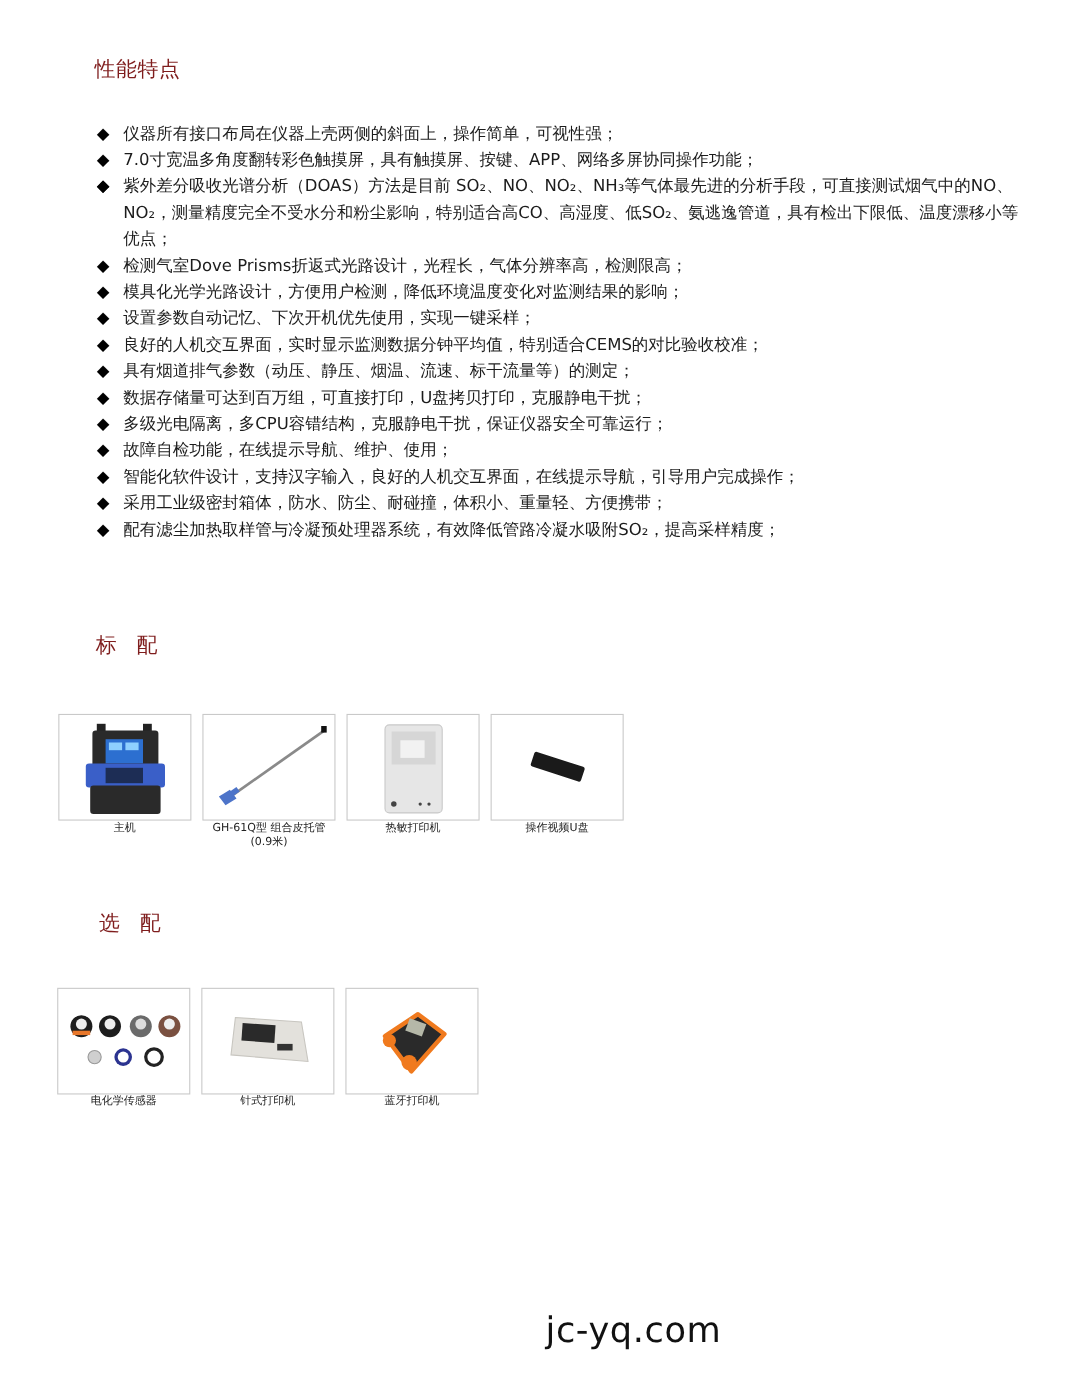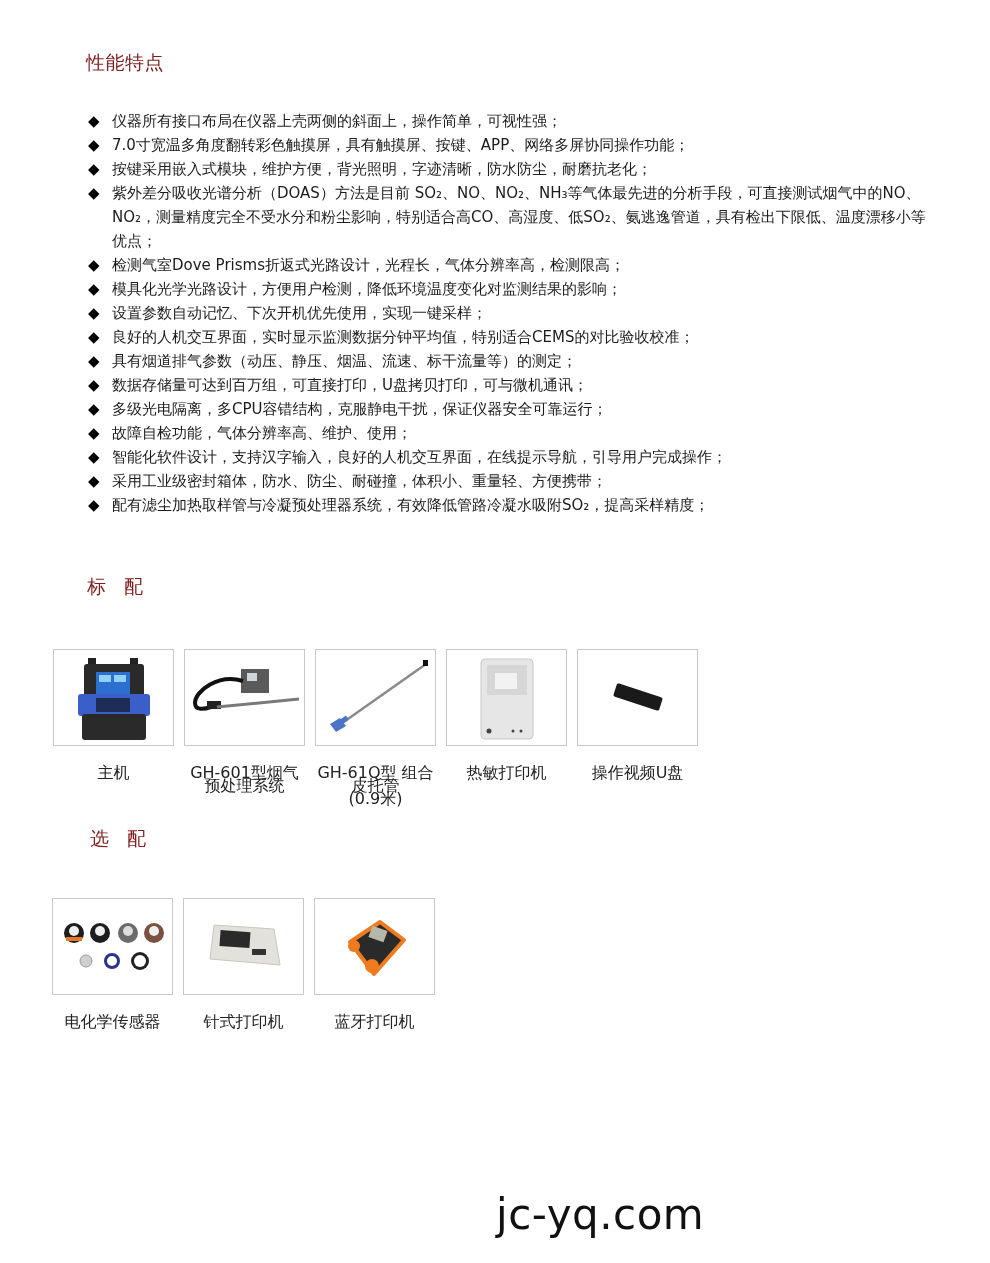--- a/index.html
+++ b/index.html
@@ -12,42 +12,42 @@
 
   .features { position:absolute; left:86px; top:109px; width:840px; margin:0; padding:0; list-style:none; }
   .features li { position:relative; padding-left:26px; font-size:15px; line-height:24px; color:#1c1c1c; }
   .features .bullet { position:absolute; left:2px; top:0; font-size:15px; color:#000; }
 
   .row { position:absolute; display:flex; gap:10px; }
   #standard-row { left:53px; top:649px; }
   #optional-row { left:52px; top:898px; }
   .card { width:121px; display:flex; flex-direction:column; align-items:center; }
   .frame { width:119px; height:95px; border:1px solid #c9c9c9; background:#fff; display:flex; align-items:center; justify-content:center; }
-  .caption { margin-top:20px; font-size:16px; line-height:13px; color:#222; text-align:center; white-space:pre-line; }
+  .caption { margin-top:0; font-size:10px; line-height:13px; color:#222; text-align:center; white-space:pre-line; }
 
-  #footer-url { position:absolute; left:496px; top:1190px; font-size:42px; color:#111; letter-spacing:0.5px; font-family:"DejaVu Sans", sans-serif; }
+  #footer-url { position:absolute; left:496px; top:1190px; font-size:32px; color:#111; letter-spacing:0.5px; font-family:"DejaVu Sans", sans-serif; }
 </style>
 </head>
 <body>
 
 <div id="features-title" class="h-title">性能特点</div>
 
 <ul class="features">
   <li><span class="bullet">◆</span><span>仪器所有接口布局在仪器上壳两侧的斜面上，操作简单，可视性强；</span></li>
   <li><span class="bullet">◆</span><span>7.0寸宽温多角度翻转彩色触摸屏，具有触摸屏、按键、APP、网络多屏协同操作功能；</span></li>
-  <li><span class="bullet">◆</span><span>按键采用嵌入式模块，维护方便，背光照明，字迹清晰，防水防尘，耐磨抗老化；</span></li>
+  <li><span class="bullet">◆</span></li>
   <li><span class="bullet">◆</span><span>紫外差分吸收光谱分析（DOAS）方法是目前 SO₂、NO、NO₂、NH₃等气体最先进的分析手段，可直接测试烟气中的NO、NO₂，测量精度完全不受水分和粉尘影响，特别适合高CO、高湿度、低SO₂、氨逃逸管道，具有检出下限低、温度漂移小等优点；</span></li>
   <li><span class="bullet">◆</span><span>检测气室Dove Prisms折返式光路设计，光程长，气体分辨率高，检测限高；</span></li>
   <li><span class="bullet">◆</span><span>模具化光学光路设计，方便用户检测，降低环境温度变化对监测结果的影响；</span></li>
   <li><span class="bullet">◆</span><span>设置参数自动记忆、下次开机优先使用，实现一键采样；</span></li>
   <li><span class="bullet">◆</span><span>良好的人机交互界面，实时显示监测数据分钟平均值，特别适合CEMS的对比验收校准；</span></li>
   <li><span class="bullet">◆</span><span>具有烟道排气参数（动压、静压、烟温、流速、标干流量等）的测定；</span></li>
-  <li><span class="bullet">◆</span><span>数据存储量可达到百万组，可直接打印，U盘拷贝打印，可与微机通讯；</span></li>
+  <li><span class="bullet">◆</span><span>数据存储量可达到百万组，可直接打印，U盘拷贝打印，克服静电干扰；</span></li>
   <li><span class="bullet">◆</span><span>多级光电隔离，多CPU容错结构，克服静电干扰，保证仪器安全可靠运行；</span></li>
-  <li><span class="bullet">◆</span><span>故障自检功能，气体分辨率高、维护、使用；</span></li>
+  <li><span class="bullet">◆</span><span>故障自检功能，在线提示导航、维护、使用；</span></li>
   <li><span class="bullet">◆</span><span>智能化软件设计，支持汉字输入，良好的人机交互界面，在线提示导航，引导用户完成操作；</span></li>
   <li><span class="bullet">◆</span><span>采用工业级密封箱体，防水、防尘、耐碰撞，体积小、重量轻、方便携带；</span></li>
   <li><span class="bullet">◆</span><span>配有滤尘加热取样管与冷凝预处理器系统，有效降低管路冷凝水吸附SO₂，提高采样精度；</span></li>
 </ul>
 
 <div id="standard-title" class="h-title">标 配</div>
 
 <div id="standard-row" class="row">
 
   <div class="card">
@@ -60,32 +60,20 @@
         <rect x="25" y="21" width="12" height="7" fill="#8fd0ff"></rect>
           <rect x="40" y="21" width="12" height="7" fill="#8fd0ff"></rect>
         <rect x="4" y="40" width="72" height="22" rx="3" fill="#3a5fc8"></rect>
         <rect x="22" y="44" width="34" height="14" fill="#1d2d55"></rect>
         <rect x="8" y="60" width="64" height="26" rx="3" fill="#2a2a2a"></rect>
       </svg>
     </div>
     <div class="caption">主机</div>
   </div>
 
-  <div class="card">
-    <div class="frame">
-      <svg width="112" height="70" viewBox="0 0 112 70">
-        <rect x="52" y="6" width="28" height="24" fill="#5a5a5a"></rect>
-        <rect x="58" y="10" width="10" height="8" fill="#cfd6d9"></rect>
-        <path d="M54 18 C 30 10, 6 28, 6 40 C 6 48, 16 46, 22 44" stroke="#111" stroke-width="4" fill="none"></path>
-        <rect x="18" y="38" width="14" height="8" fill="#222"></rect>
-        <line x1="28" y1="44" x2="110" y2="36" stroke="#7a7a7a" stroke-width="3"></line>
-      </svg>
-    </div>
-    <div class="caption">GH-601型烟气预处理系统</div>
-  </div>
 
   <div class="card">
     <div class="frame">
       <svg width="112" height="84" viewBox="0 0 112 84">
         <line x1="18" y1="70" x2="106" y2="8" stroke="#8a8a8a" stroke-width="2.5"></line>
         <rect x="103" y="4" width="5" height="6" fill="#111"></rect>
         <path d="M10 68 L20 62 L26 70 L16 76 Z" fill="#4d74c9"></path>
         <rect x="18" y="62" width="10" height="5" fill="#4d74c9" transform="rotate(-35 23 64)"></rect>
       </svg>
     </div>

